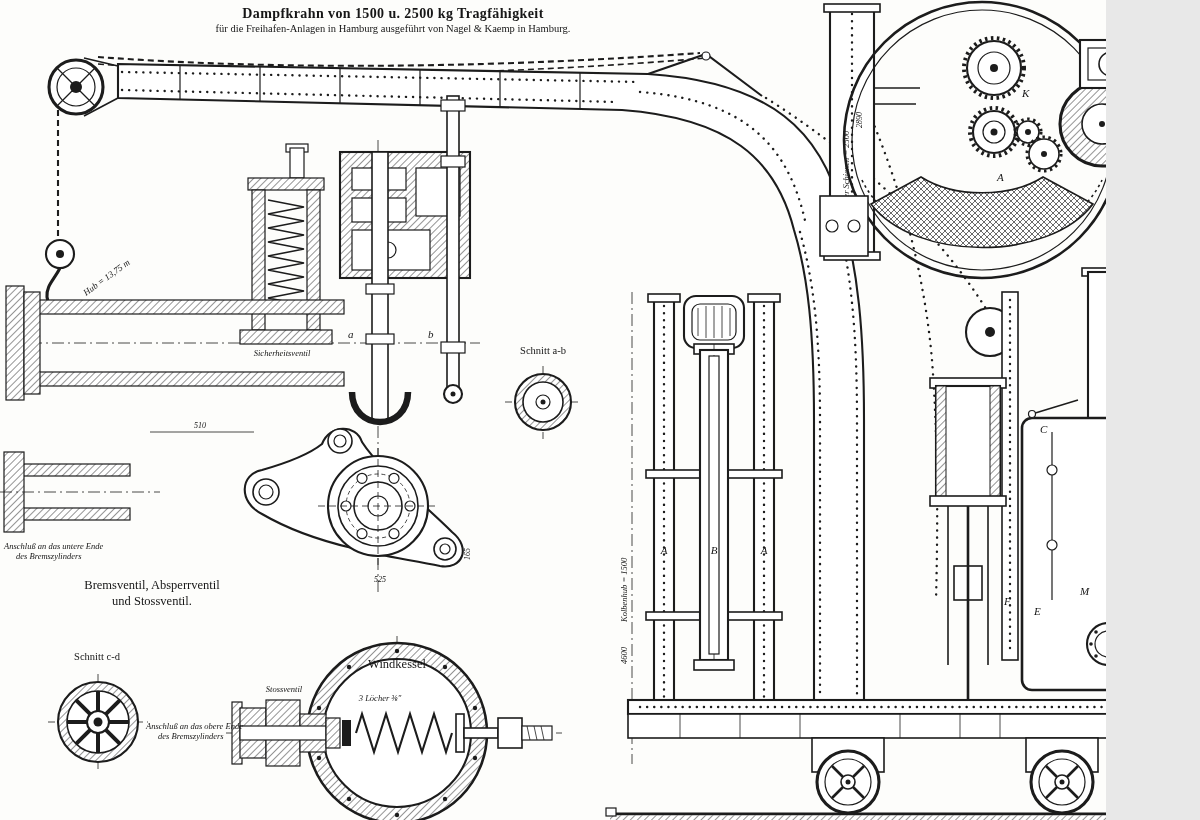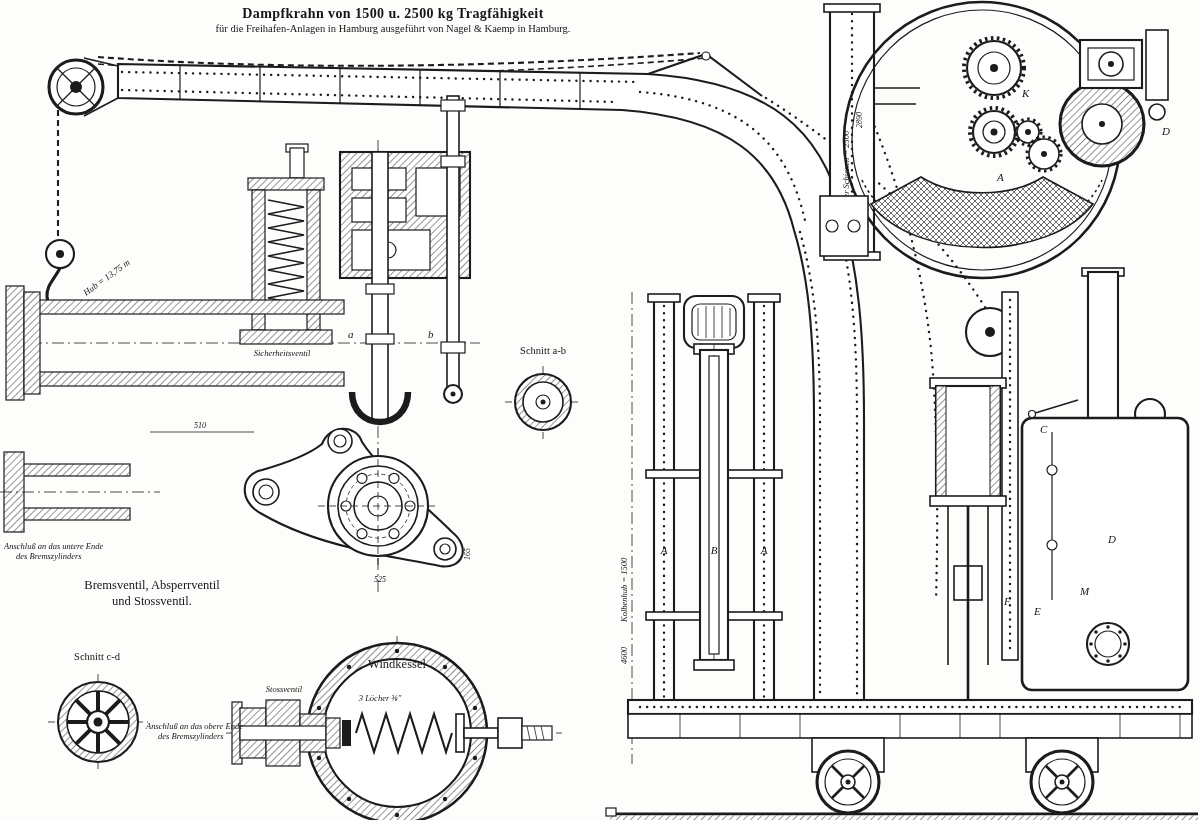--- a/index.html
+++ b/index.html
@@ -1,16 +1,16 @@
 <!DOCTYPE html>
 <html><head>
 <meta charset="utf-8">
 <style>
   html,body{margin:0;padding:0;background:#e8e8e8;}
-  #paper{position:relative;width:1200px;height:820px;background:#fdfdfb;overflow:hidden;}
+  #paper{position:relative;width:1106px;height:820px;background:#fdfdfb;overflow:hidden;}
   svg{display:block;}
   
   .ln{stroke:#1c1c1c;fill:none;}
   .w05{stroke-width:.8}.w1{stroke-width:1.2}.w15{stroke-width:1.6}
   .w2{stroke-width:2.1}.w25{stroke-width:2.6}.w3{stroke-width:3.1}.w4{stroke-width:4}
   .wh{fill:#ffffff;stroke:#1c1c1c;}
   .bk{fill:#1c1c1c;stroke:none;}
   .ht{fill:url(#hatch);stroke:#1c1c1c;}
   .xh{fill:url(#xhatch);stroke:#1c1c1c;}
   .dash{stroke-dasharray:7 4;}

